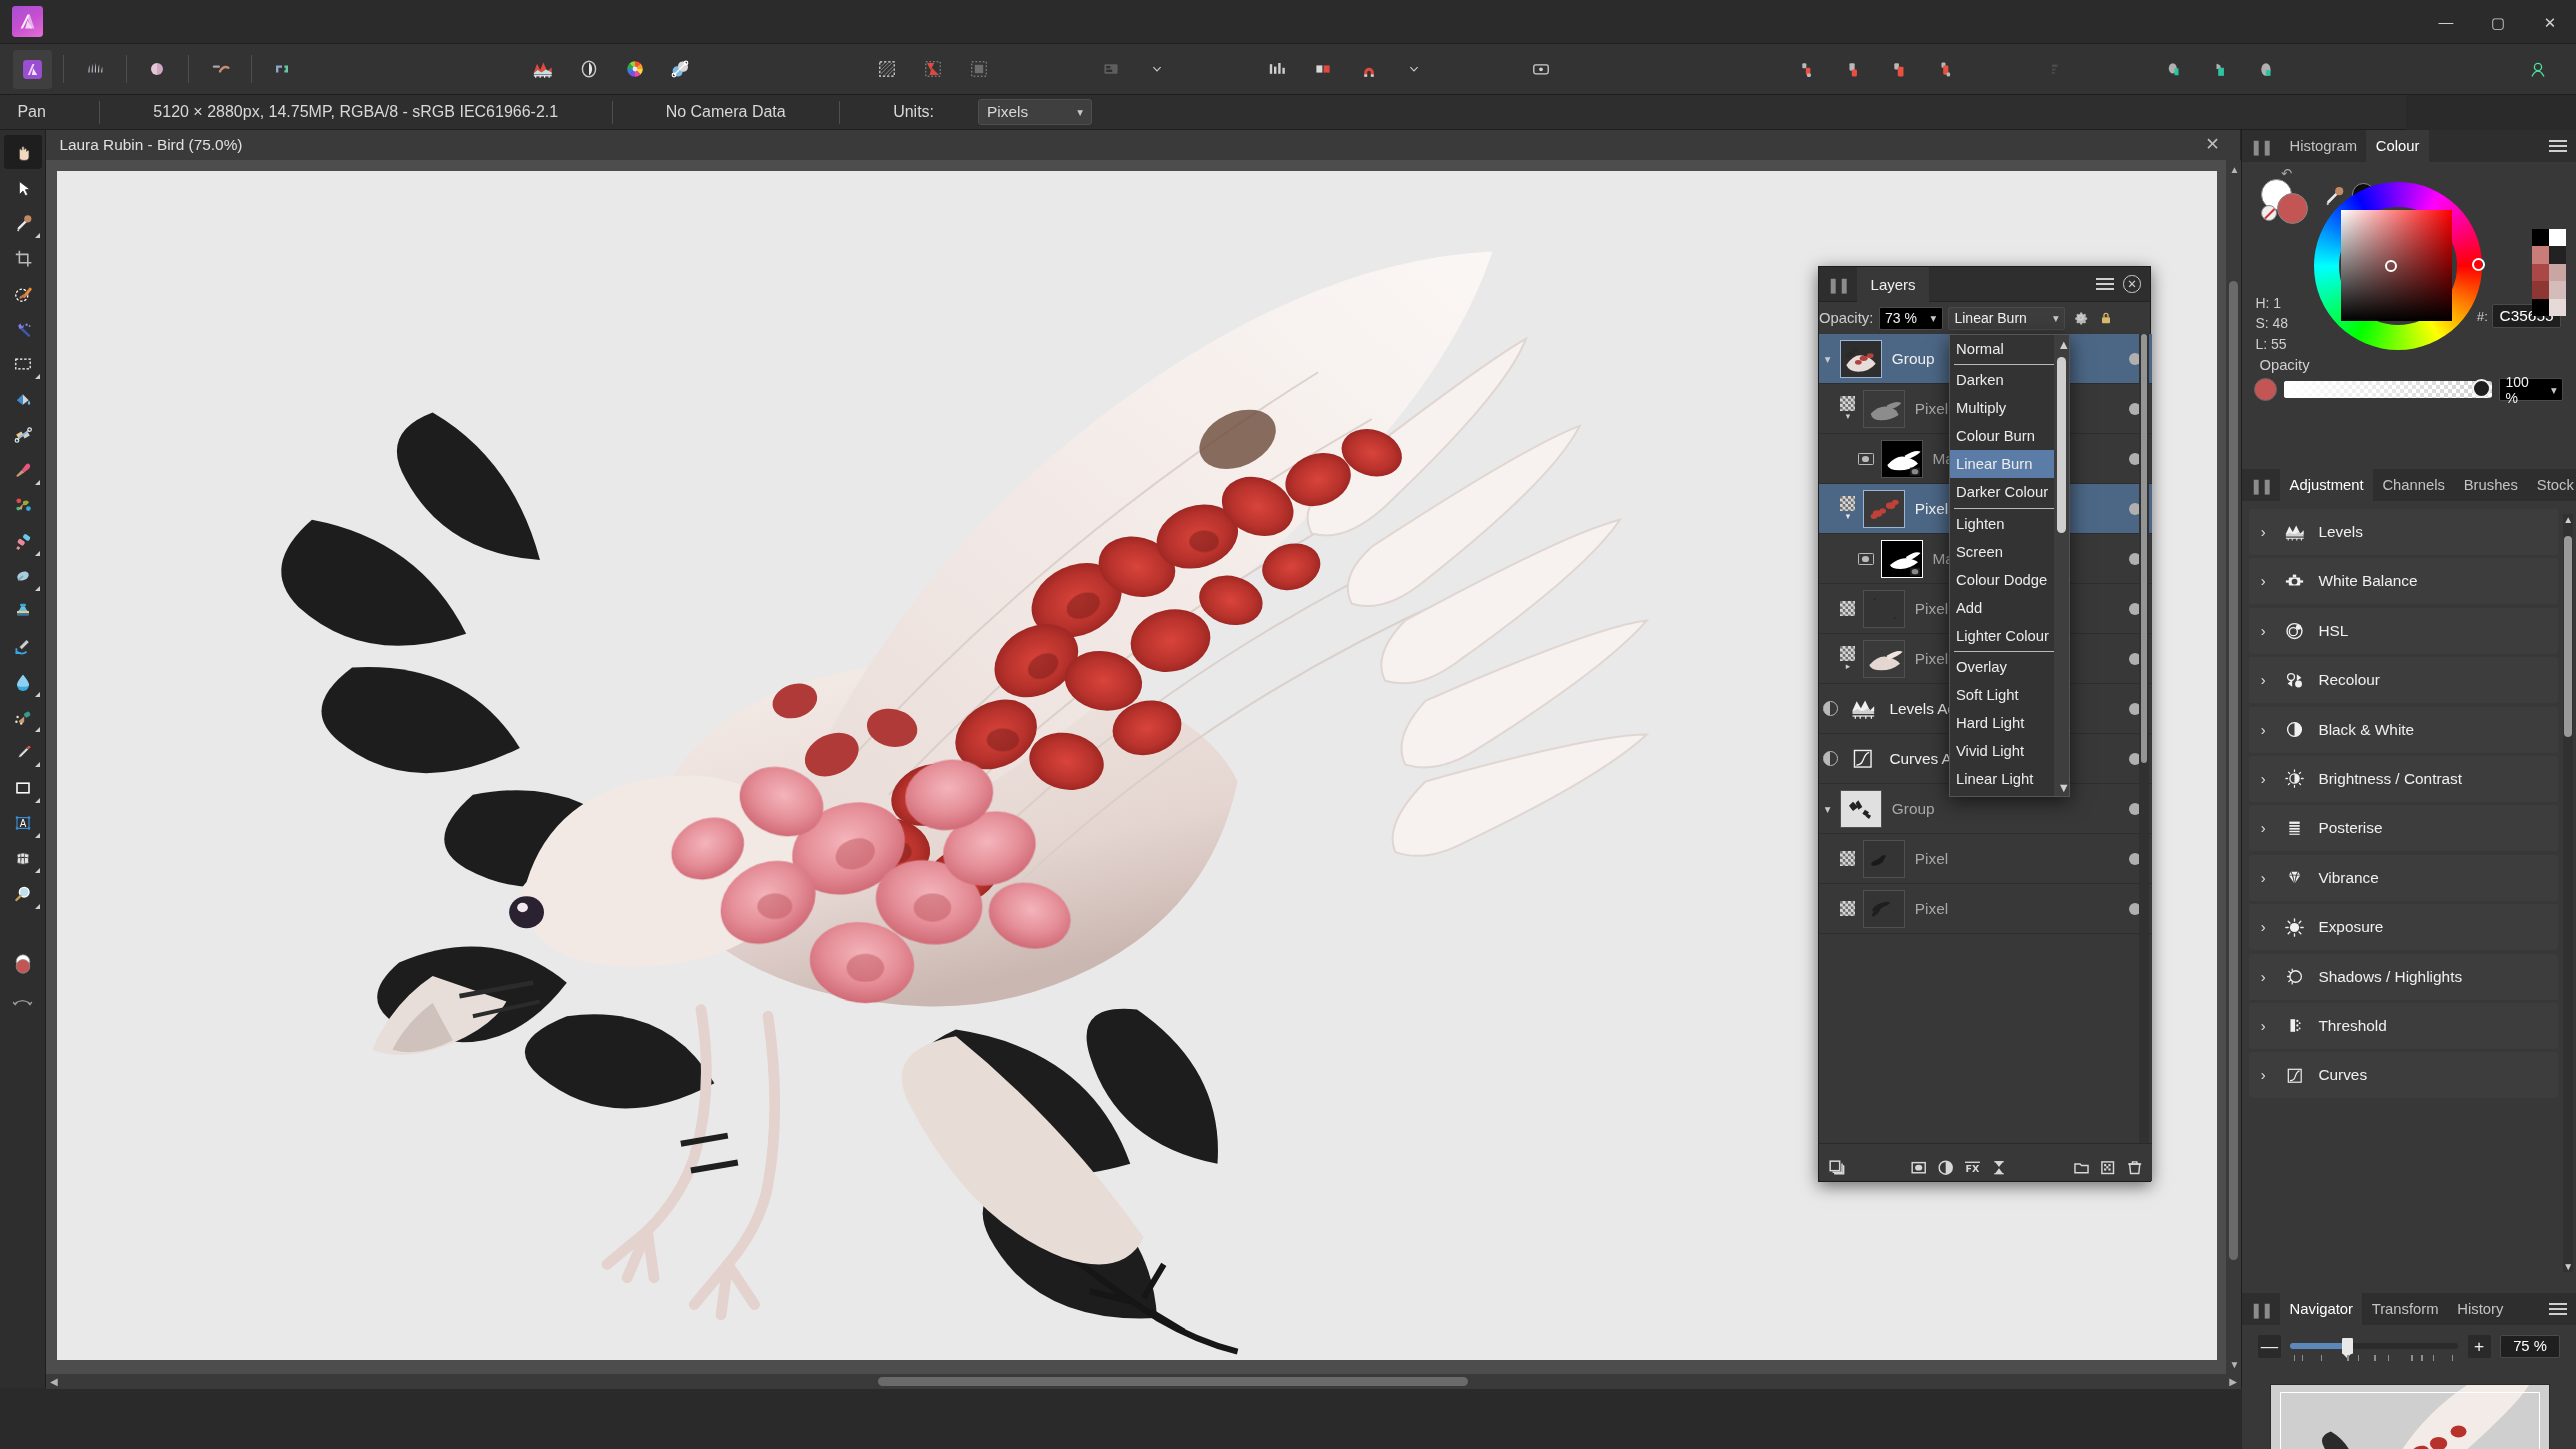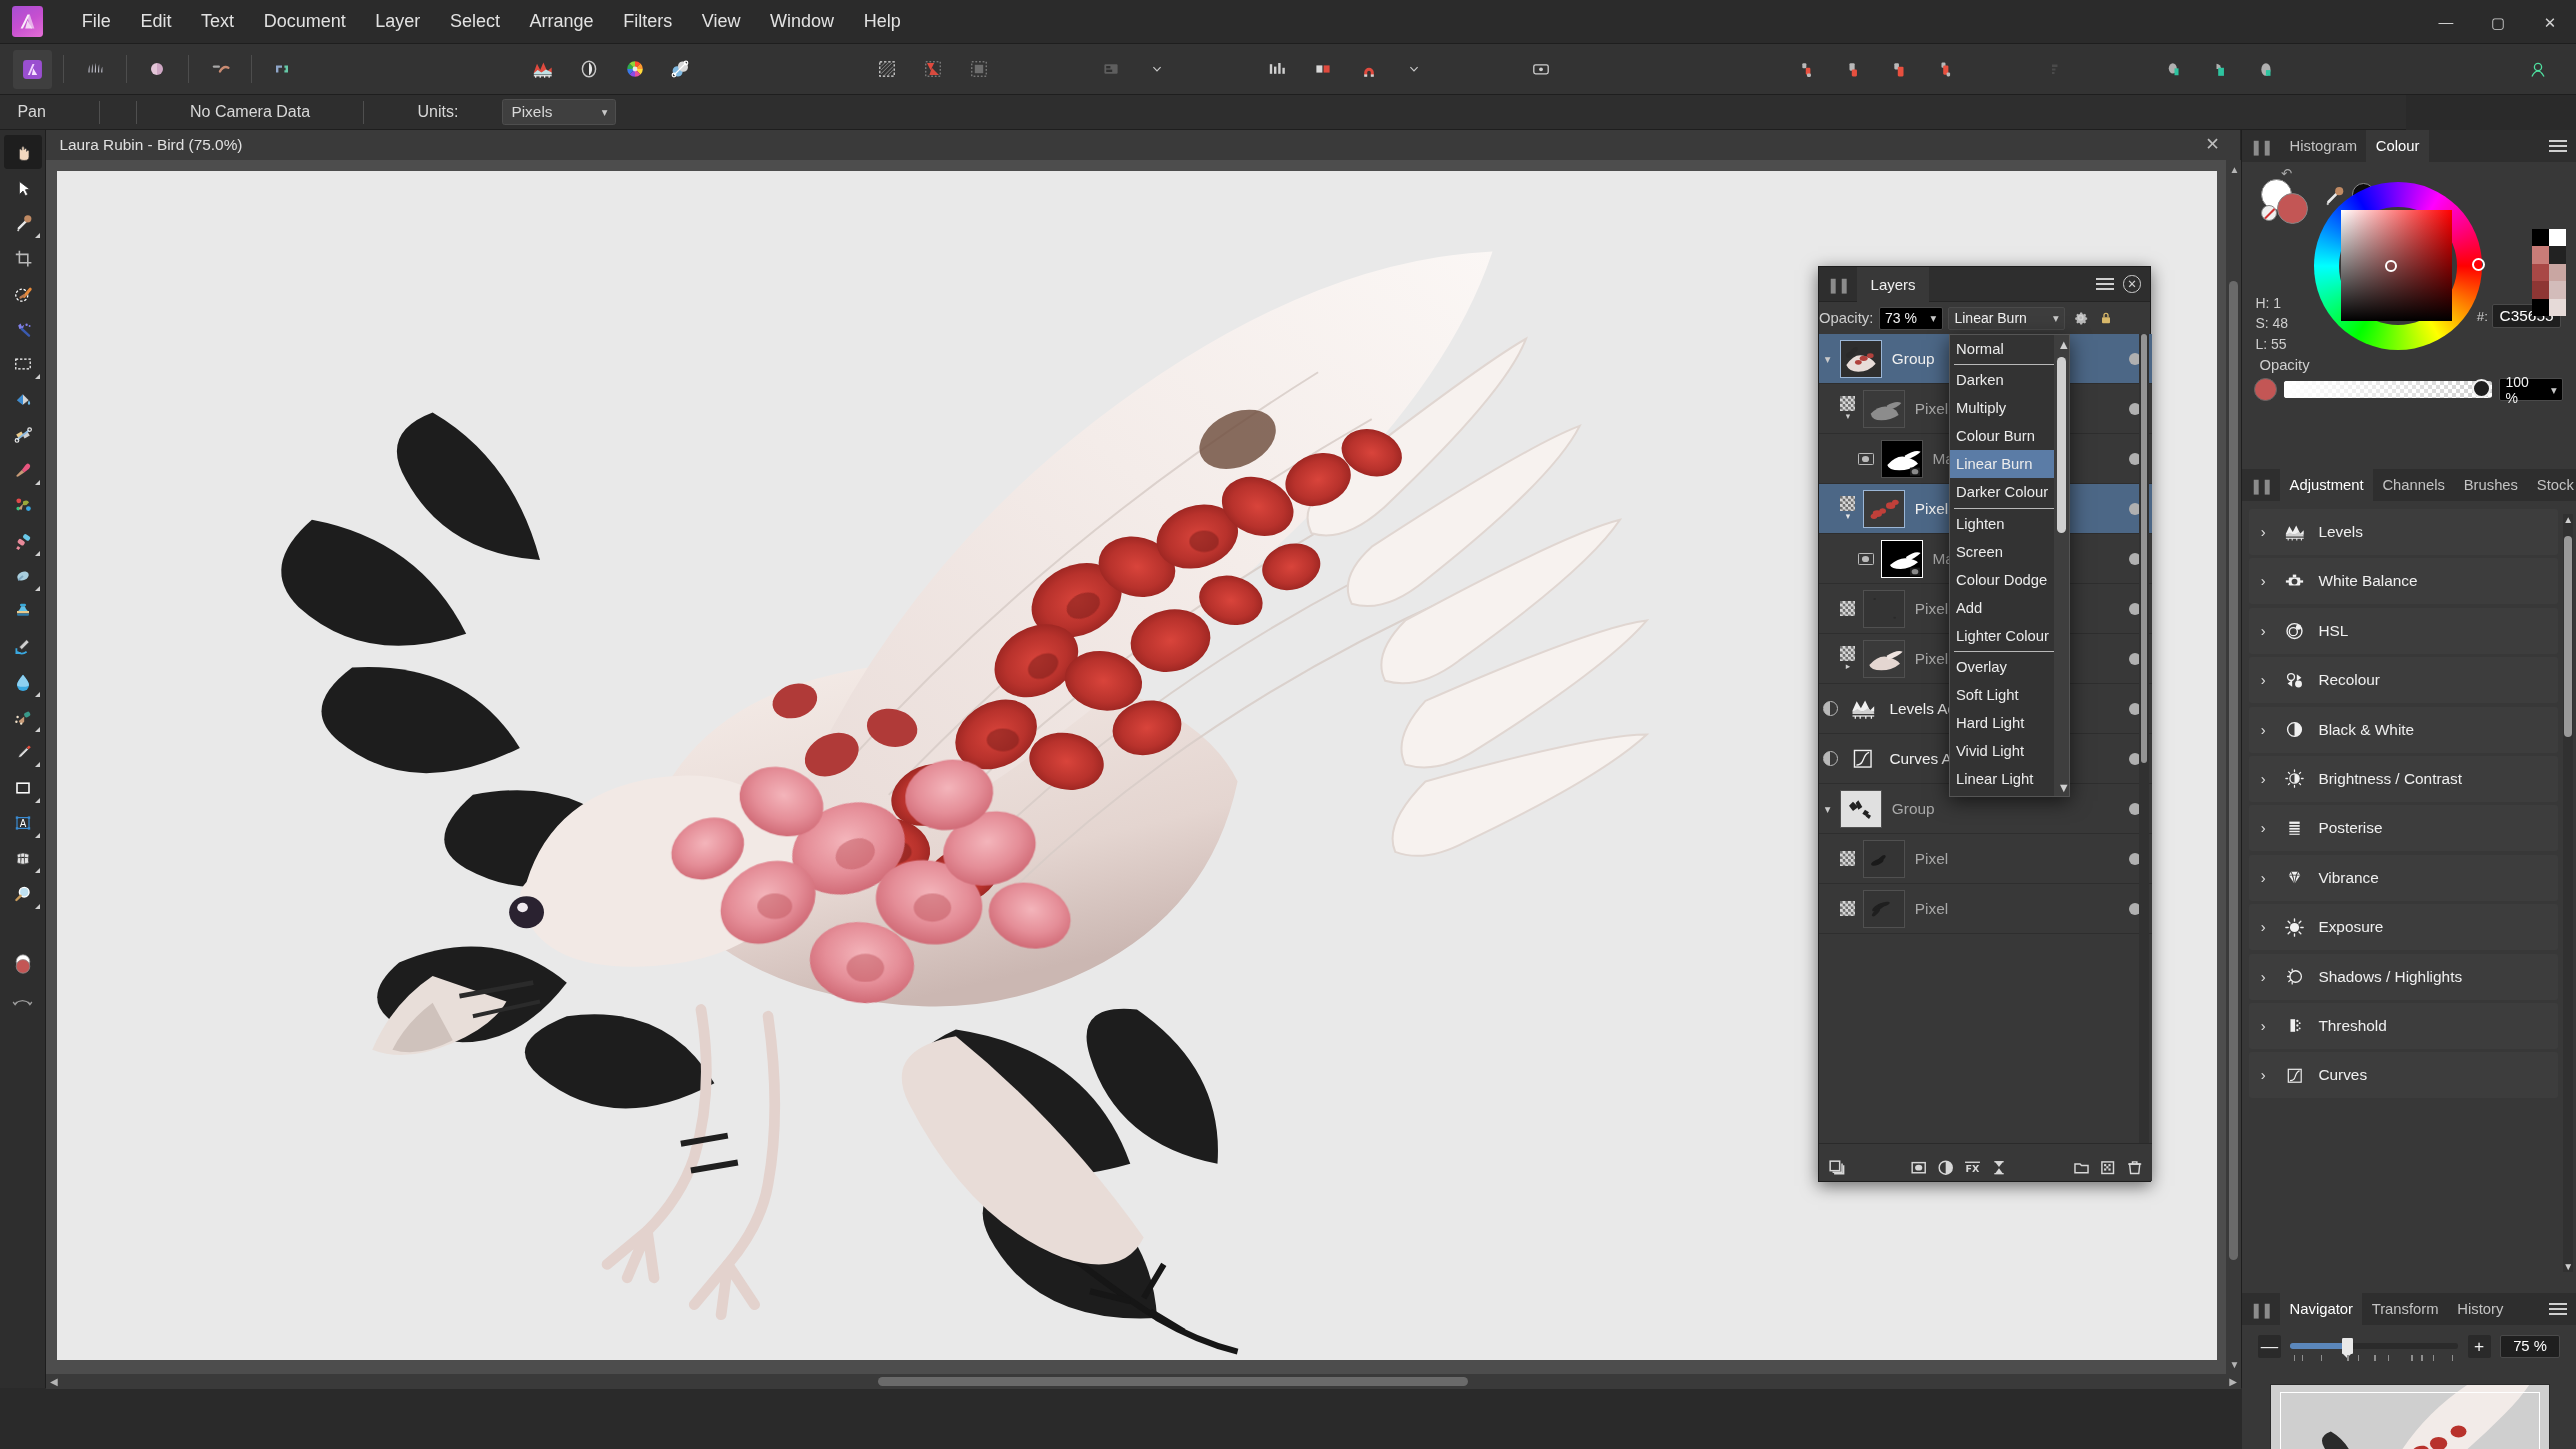--- a/index.html
+++ b/index.html
@@ -384,33 +384,20 @@
 
 <div id="app">
 
   <div class="menubar">
     <div class="applogo">
       <svg viewBox="0 0 40 40">
           <path d="M8 32 L20 8 L24 8 L12 32 Z" fill="#fff" opacity=".9"></path>
           <path d="M16 32 L28 32 L20 18 Z" fill="#fff" opacity=".75"></path>
           <path d="M24 8 L32 32 L26 32 L20 14 Z" fill="#fff" opacity=".55"></path>
         </svg>
-    </div>
-    <div class="menu-items">
-      <div class="menu-item">File</div>
-      <div class="menu-item">Edit</div>
-      <div class="menu-item">Text</div>
-      <div class="menu-item">Document</div>
-      <div class="menu-item">Layer</div>
-      <div class="menu-item">Select</div>
-      <div class="menu-item">Arrange</div>
-      <div class="menu-item">Filters</div>
-      <div class="menu-item">View</div>
-      <div class="menu-item">Window</div>
-      <div class="menu-item">Help</div>
     </div>
     <div class="winctl">
       <div class="winbtn">—</div>
       <div class="winbtn">▢</div>
       <div class="winbtn close">✕</div>
     </div>
   </div>
 
   <div class="toolbar">
     <div class="tb-group" style="margin-left:9.4px;">
@@ -642,20 +629,21 @@
             <circle cx="20" cy="15" r="6" fill="none" stroke="#4fe0a0" stroke-width="2.2"></circle>
             <path d="M10 31 q4-9 10-9 t10 9" fill="none" stroke="#4fe0a0" stroke-width="2.2"></path>
           </svg>
       </div>
     </div>
   </div>
 
   <div class="ctxbar">
     <div class="ctx-cell">Pan</div>
     <div class="ctx-div"></div>
+    <div class="ctx-cell">5120 × 2880px, 14.75MP, RGBA/8 - sRGB IEC61966-2.1</div>
     <div class="ctx-div"></div>
     <div class="ctx-cell">No Camera Data</div>
     <div class="ctx-div"></div>
     <div class="ctx-cell" style="padding-right:0;">Units:</div>
     <div class="ctx-select">
       <span>Pixels</span>
       <span class="caret">▾</span>
     </div>
   </div>
 

